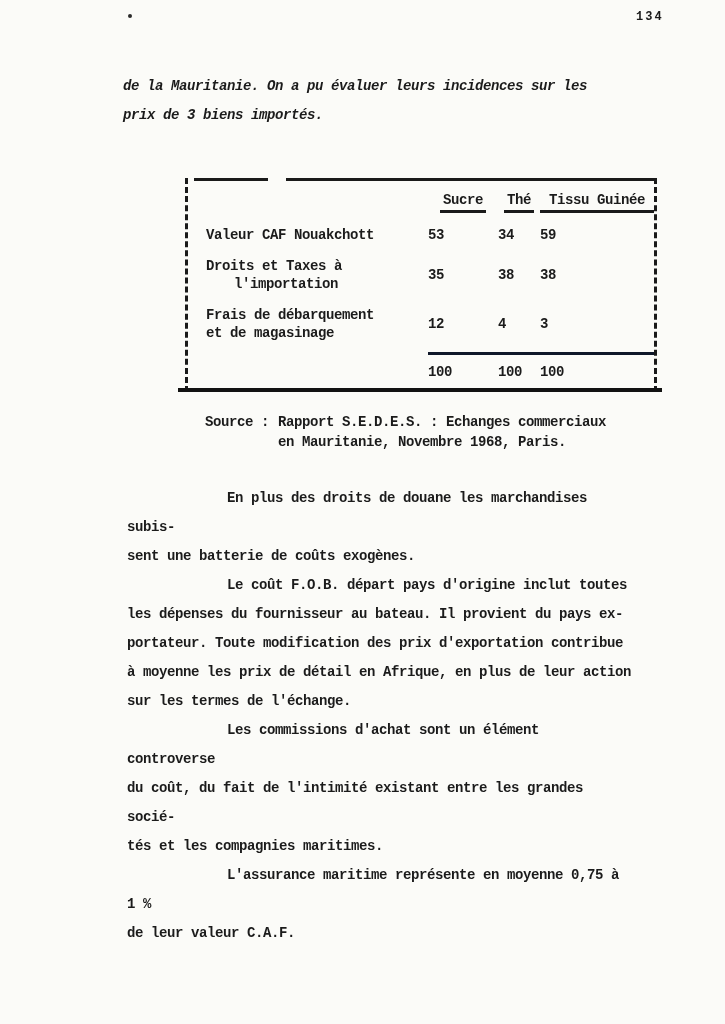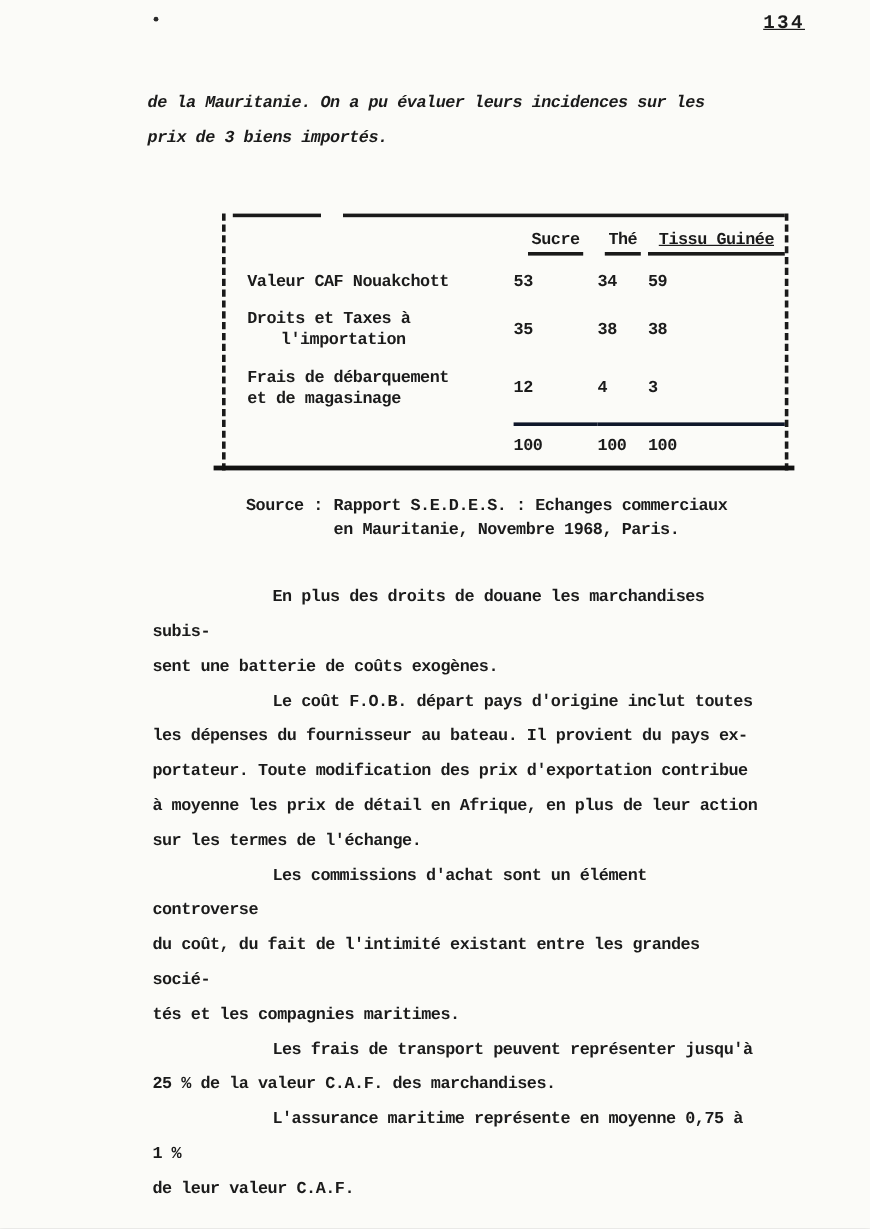--- a/index.html
+++ b/index.html
@@ -15,21 +15,21 @@
     letter-spacing:-0.4px;
     overflow:hidden;
     box-shadow:0 0 4px rgba(0,0,0,.25);
   }
   .speck{
     position:absolute;left:128px;top:14px;width:4px;height:4px;
     background:#2a2a2a;border-radius:50%;
   }
   .page-number{
     position:absolute;left:636px;top:10px;
-    font-size:16px;letter-spacing:2px;text-decoration:underline;
+    font-size:12px;letter-spacing:2px;
   }
   .para{
     margin:0;
     white-space:pre-line;
     line-height:29px;
   }
   .intro{
     position:absolute;left:123px;top:72px;width:505px;font-style:italic;
   }
   
@@ -48,21 +48,21 @@
     background:#121212;
   }
   .t-grid-row{
     display:grid;
     grid-template-columns:240px 70px 42px 1fr;
     align-items:center;
   }
   .t-header{margin-top:14px;}
   .hdr{display:inline-block;border-bottom:3px solid #1a1a1a;padding:0 3px 2px 3px;}
   .hdr-wide{display:block;width:100%;text-align:center;box-sizing:border-box;padding-bottom:2px;}
-  .t-col{text-align:center;text-decoration:underline;}
+  .t-col{text-align:center;}
   .t-row{margin-top:13px;}
   .t-label{padding-left:18px;white-space:pre-line;line-height:18px;}
   .label-hang{padding-left:46px;text-indent:-28px;}
   .t-val{}
   .t-total{margin-top:10px;}
   .t-total .t-val{border-top:3px solid #0f172a;padding-top:9px;}
   
   .source{
     position:absolute;left:205px;top:412px;
     display:flex;gap:9px;
@@ -144,19 +144,17 @@
     <p class="para indent">En plus des droits de douane les marchandises subis-
 sent une batterie de coûts exogènes.</p>
     <p class="para indent">Le coût F.O.B. départ pays d'origine inclut toutes
 les dépenses du fournisseur au bateau. Il provient du pays ex-
 portateur. Toute modification des prix d'exportation contribue
 à moyenne les prix de détail en Afrique, en plus de leur action
 sur les termes de l'échange.</p>
     <p class="para indent">Les commissions d'achat sont un élément controverse
 du coût, du fait de l'intimité existant entre les grandes socié-
 tés et les compagnies maritimes.</p>
-    <p class="para indent">Les frais de transport peuvent représenter jusqu'à
-25 % de la valeur C.A.F. des marchandises.</p>
     <p class="para indent">L'assurance maritime représente en moyenne 0,75 à 1 %
 de leur valeur C.A.F.</p>
   </div>
 
 </div>
 
 </body></html>

